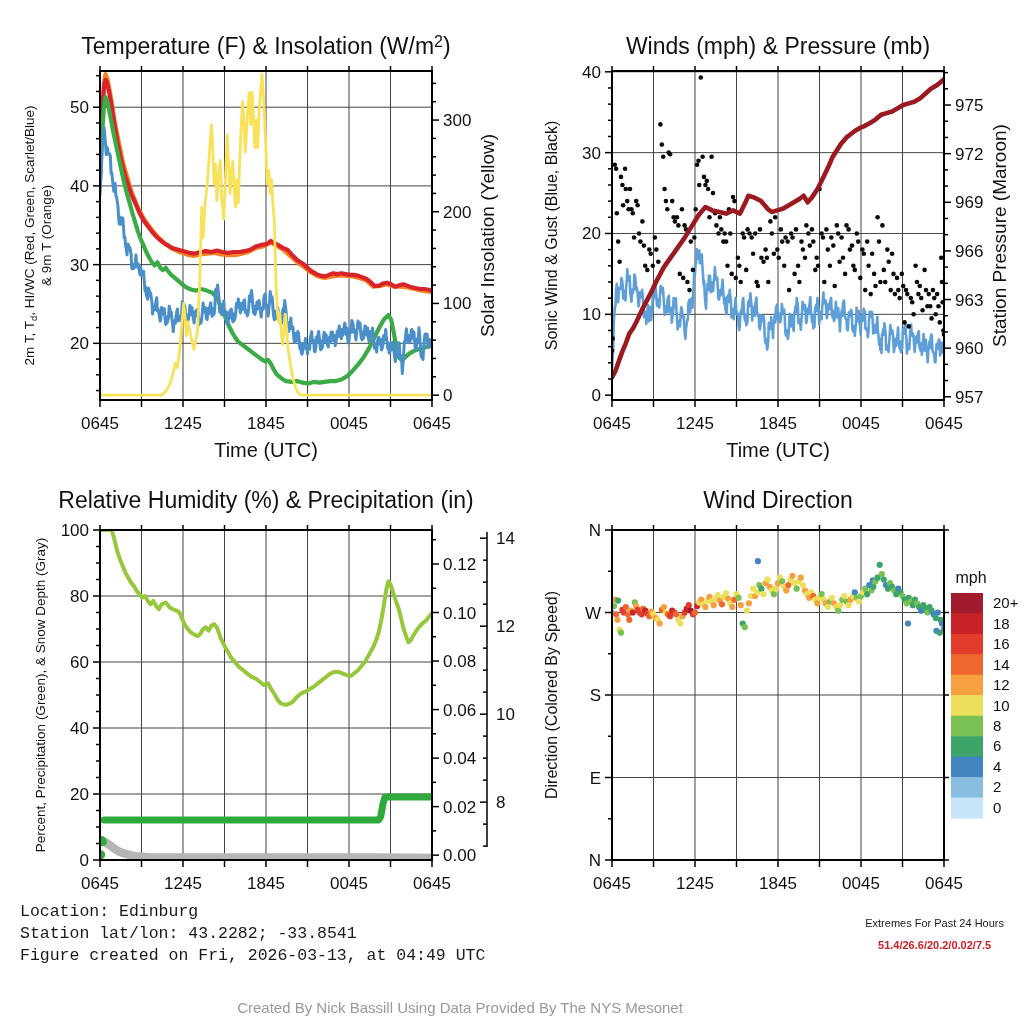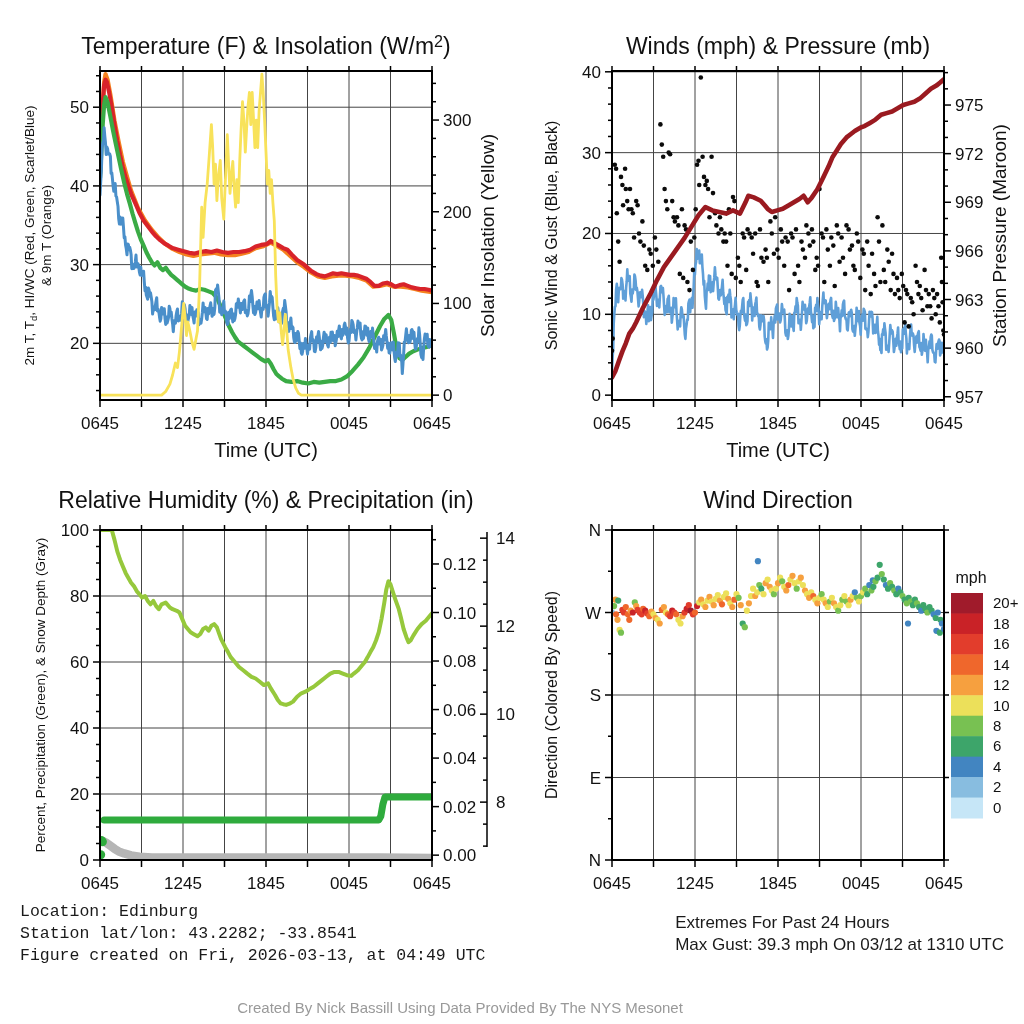--- a/index.html
+++ b/index.html
@@ -4,21 +4,21 @@
 <style>
   html,body{margin:0;padding:0;background:#fff;}
   body{width:1024px;height:1024px;position:relative;font-family:"Liberation Sans","DejaVu Sans",sans-serif;color:#111;}
   svg{position:absolute;overflow:visible;}
   svg text{font-family:"Liberation Sans","DejaVu Sans",sans-serif;fill:#111;}
   #chart0{left:0;top:0;}
   #chart1{left:512px;top:0;}
   #chart2{left:0;top:460px;}
   #chart3{left:512px;top:460px;}
   .f-left{position:absolute;left:20px;top:901px;font-size:16.5px;line-height:22px;color:#1a1a1a;font-family:Liberation Mono, monospace;}
-  .f-right{position:absolute;right:20px;top:912px;font-size:17px;line-height:22px;color:#1a1a1a;text-align:left;}
+  .f-right{position:absolute;right:20px;top:912px;font-size:11px;line-height:22px;color:#1a1a1a;text-align:center;}
   .f-credit{position:absolute;left:0;top:999px;width:920px;text-align:center;font-size:15px;}
   .extremes{font-weight:bold;}
 </style>
 </head>
 <body>
 
 <svg id="chart0" width="512" height="470">
     <clipPath id="cp0">
       <rect x="99" y="70" width="334" height="331"></rect>
     </clipPath>
@@ -861,16 +861,16 @@
   </svg>
 
 <div class="f-left">
   <div>Location: Edinburg</div>
   <div>Station lat/lon: 43.2282; -33.8541</div>
   <div>Figure created on Fri, 2026-03-13, at 04:49 UTC</div>
 </div>
 
 <div class="f-right">
   <div>Extremes For Past 24 Hours</div>
-  <div>Max Gust: 39.3 mph On 03/12 at 1310 UTC</div>
+  <div class="extremes" style="color: rgb(204, 31, 38);">51.4/26.6/20.2/0.02/7.5</div>
 </div>
 
 <div class="f-credit" style="color: rgb(153, 153, 153);">Created By Nick Bassill Using Data Provided By The NYS Mesonet</div>
 
 </body></html>

